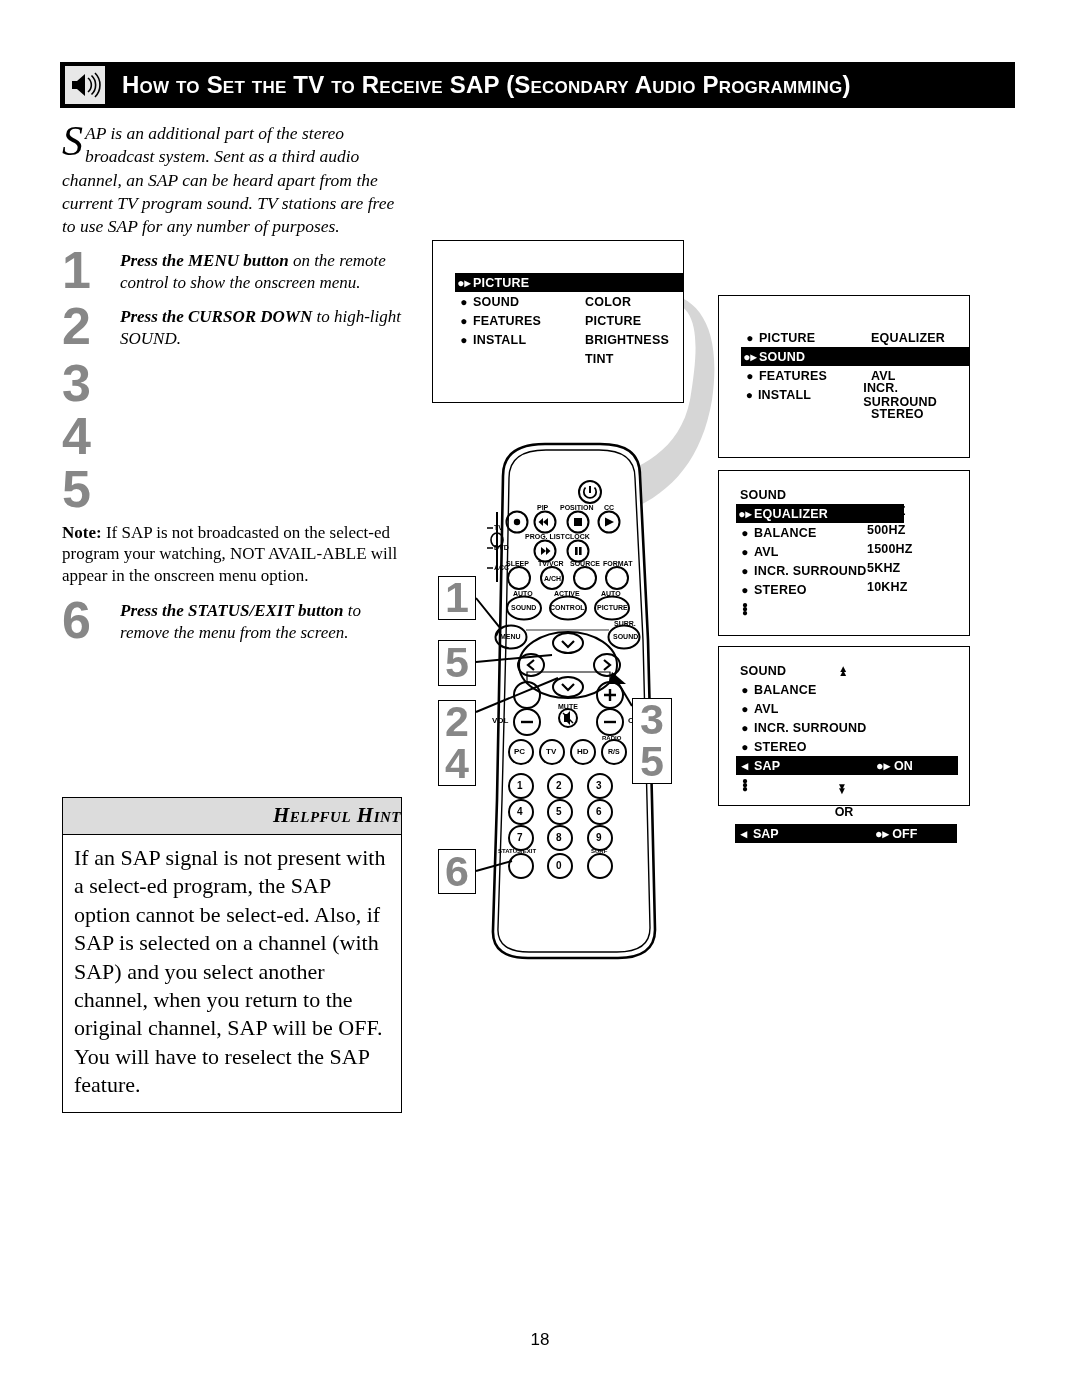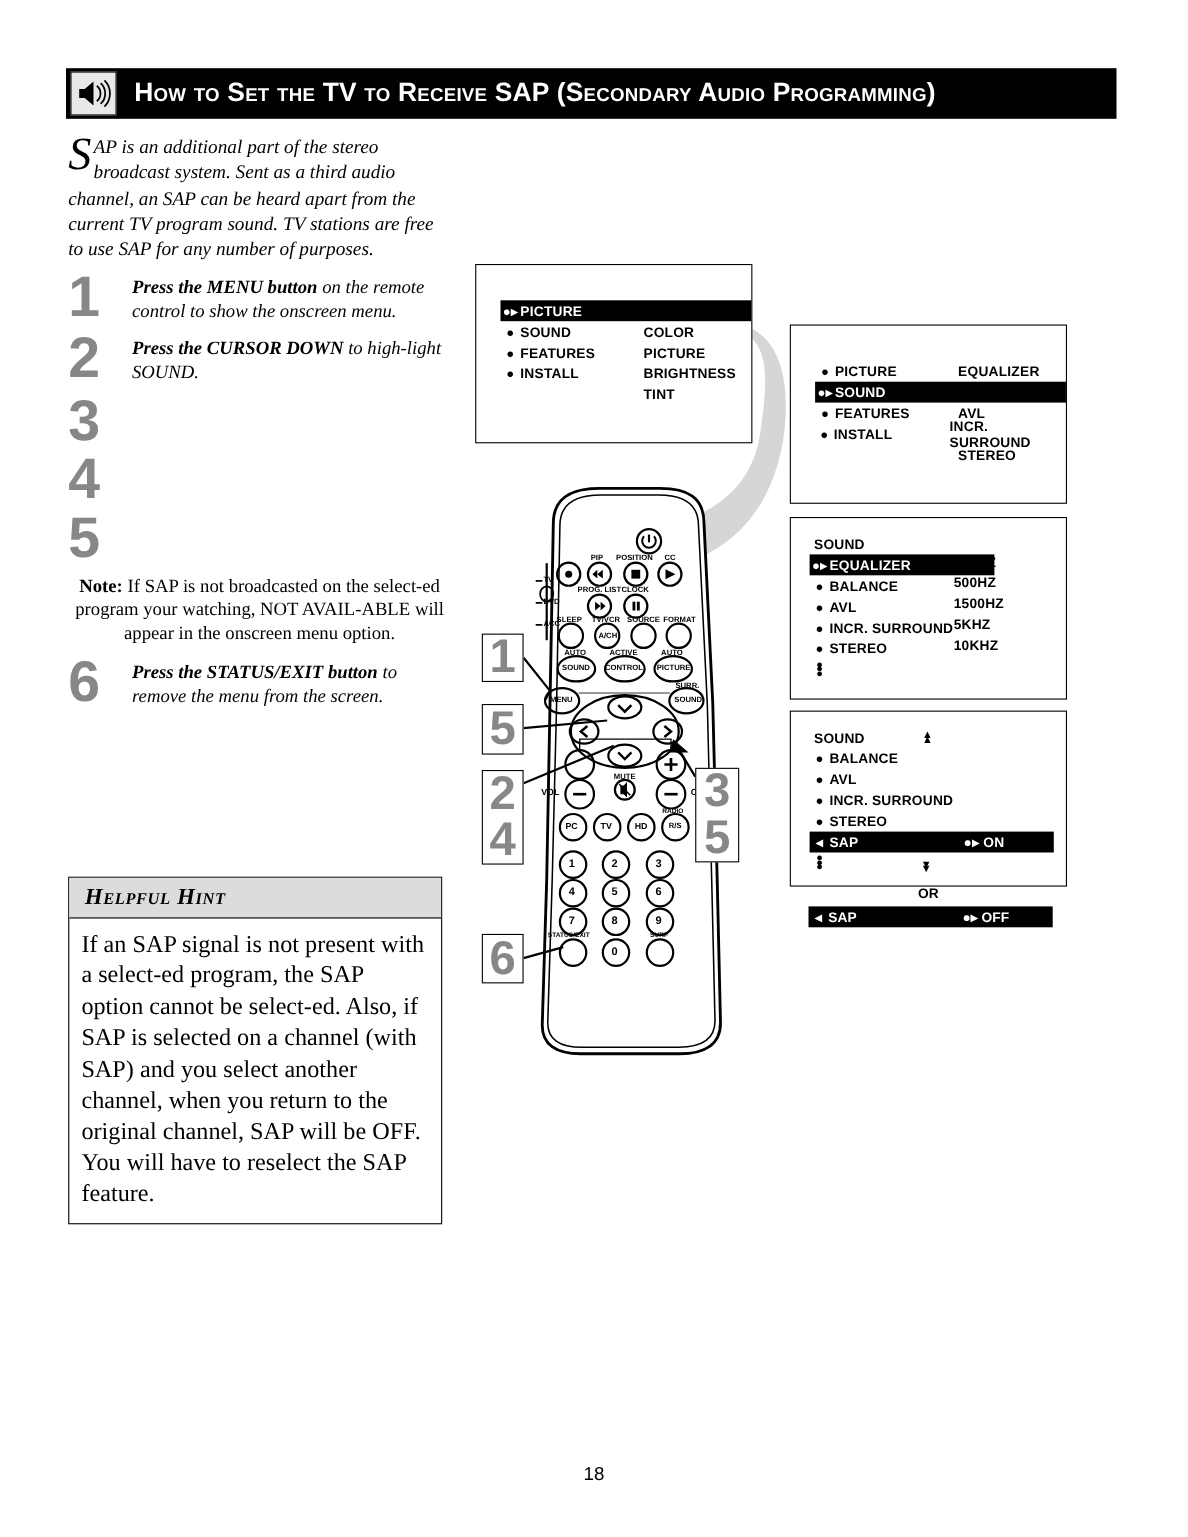--- a/index.html
+++ b/index.html
@@ -51,31 +51,31 @@
   }
   .step-num {
     position:absolute; left:0; top:-6px;
     font-family:"Liberation Sans", sans-serif;
     font-weight:bold; font-size:52px; color:#878787;
     line-height:1;
   }
   .step-txt { font-size:17px; line-height:1.27;font-style:italic; }
   .step-txt b { font-weight:bold; }
 
-  .note { font-size:17px; line-height:1.27; margin:10px 0 14px 0;text-align:center; }
+  .note { font-size:17px; line-height:1.27; margin:10px 0 14px 0; }
   .note b { font-weight:bold; }
 
   
   .hint-box {
     position:absolute; left:62px; top:797px; width:340px;
     border:1.5px solid #000; background:#fff;
   }
   .hint-head {
     background:#dcdcdc; border-bottom:1.5px solid #000;
-    text-align:left; padding:5px 0 6px 14px;
+    text-align:right; padding:5px 0 6px 1px;
     font-family:"Liberation Serif", serif;
     font-style:italic; font-weight:bold; font-size:21px;
     font-variant:small-caps; letter-spacing:0.5px;
   }
   .hint-body { padding:9px 11px 13px 11px; font-size:22px; line-height:1.29; }
 
   
   .tvscreen {
     position:absolute; background:#fff;
     border:1.5px solid #000;

